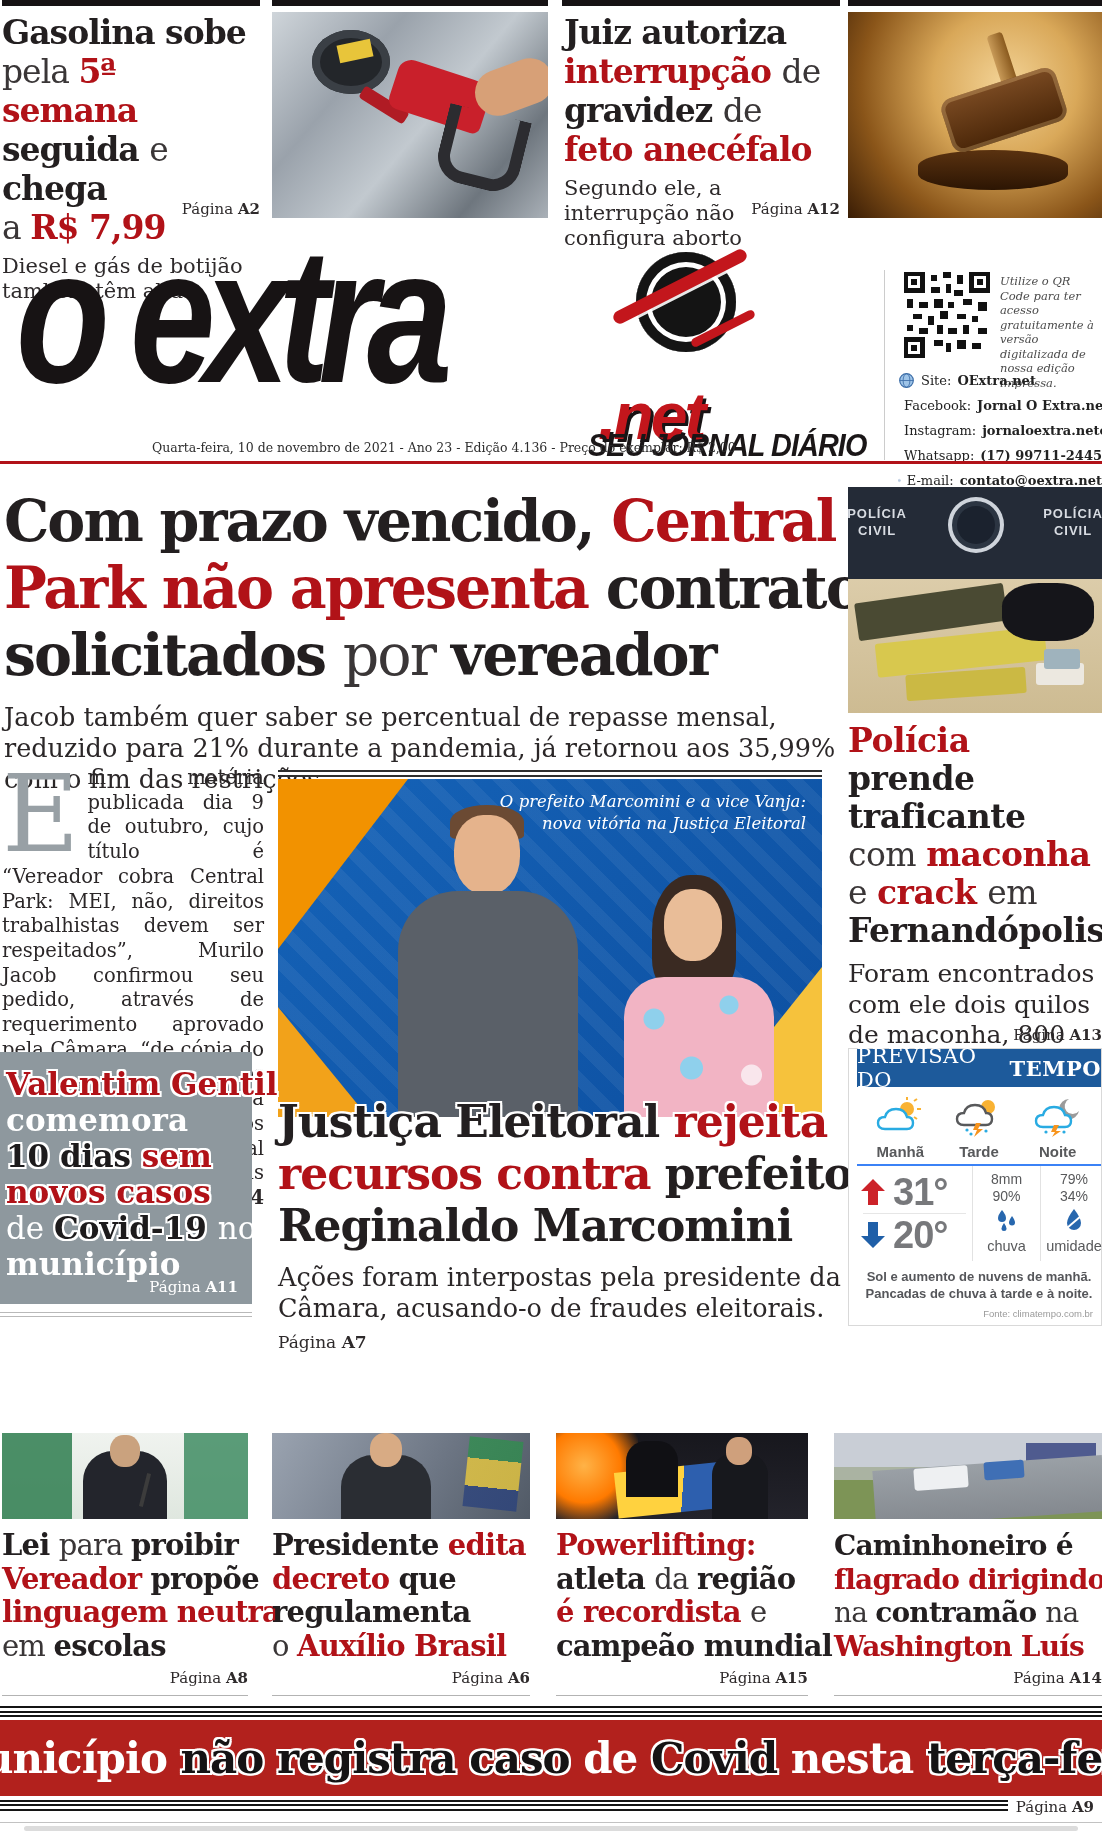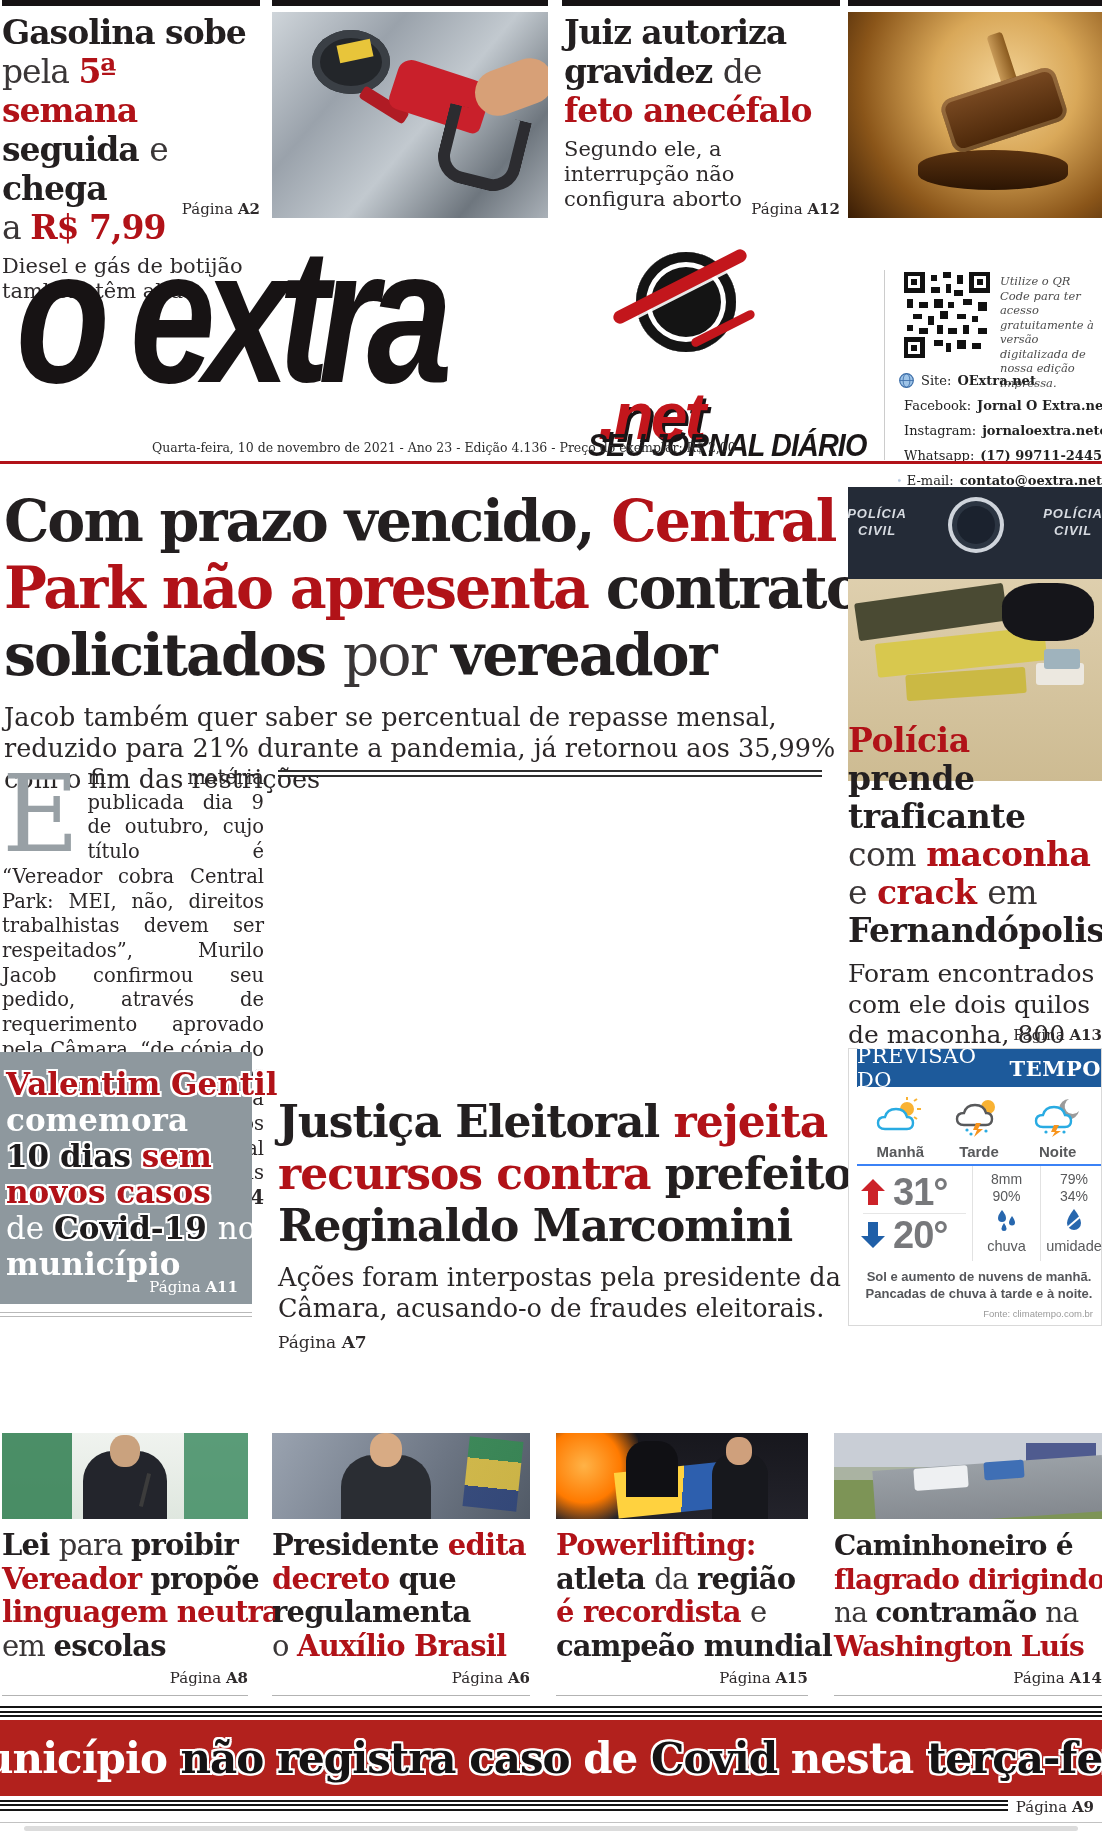--- a/index.html
+++ b/index.html
@@ -52,21 +52,21 @@
   .qr-note{position:absolute;left:104px;top:2px;width:102px;font-size:11.5px;line-height:14.5px;font-style:italic;color:#4a4a4a;}
   .contacts{position:absolute;left:2px;top:96px;width:204px;}
   .contact-row{display:flex;align-items:center;gap:6px;height:25px;font-size:13px;color:#222;white-space:nowrap;}
   .contact-val{font-weight:bold;}
   .red-rule{left:0;top:461px;width:1102px;height:3px;background:#b11218;}
 
   
   #main-headline{left:4px;top:487px;width:840px;font-size:57px;line-height:67px;letter-spacing:-2px;font-weight:bold;white-space:nowrap;}
   #main-subhead{left:4px;top:702px;width:838px;font-size:25.5px;line-height:31px;color:#2b2728;}
 
-  #police-photo{left:848px;top:487px;width:254px;height:294px;background:linear-gradient(#e6d8ba 0%,#cdbb92 100%);font-style:italic;}
+  #police-photo{left:848px;top:487px;width:254px;height:226px;background:linear-gradient(#e6d8ba 0%,#cdbb92 100%);}
   #police-photo .band{position:absolute;left:0;top:0;width:254px;height:92px;background:#242b37;overflow:hidden;}
   .pc-label{position:absolute;top:18px;width:90px;color:#d8dce2;font-family:"Liberation Sans",sans-serif;font-weight:bold;font-size:13px;line-height:17px;letter-spacing:1px;text-align:center;}
   #police-photo .badge{position:absolute;left:100px;top:10px;width:56px;height:56px;background:#1b222e;border-radius:50%;box-shadow:inset 0 0 0 4px #cfd4db,inset 0 0 0 9px #2c3542;}
   .brick{position:absolute;border-radius:3px;}
 
   #police-story{left:848px;top:722px;width:254px;height:326px;}
   .pol-headline{font-size:33px;line-height:38px;letter-spacing:-0.5px;font-weight:bold;}
   .pol-sub{margin-top:9px;font-size:25px;line-height:30.5px;color:#2b2728;}
   .pol-page{position:absolute;right:0;bottom:4px;font-size:15px;color:#2e2a2b;}
 
@@ -189,20 +189,21 @@
     <div class="label"></div>
     <div class="nozzle-spout"></div>
     <div class="nozzle"></div>
     <div class="handle"></div>
     <div class="hand"></div>
   </div>
 
   <div class="top-story" style="left:564px;width:276px;height:205px">
     <div class="ts-headline">
       <div><span class="s-b">Juiz autoriza</span></div>
+      <div><span class="s-r">interrupção </span><span class="s-l">de</span></div>
       <div><span class="s-b">gravidez </span><span class="s-l">de</span></div>
       <div><span class="s-r">feto anecéfalo</span></div>
     </div>
     <div class="ts-sub">Segundo ele, a interrupção não configura aborto</div>
     <div class="ts-page">
       <span>Página</span> <span class="pg-num">A12</span>
     </div>
   </div>
 
   <div class="photo" id="photo-gavel">
@@ -348,20 +349,36 @@
     <div class="pol-page">
       <span>Página</span> <span class="pg-num">A13</span>
     </div>
   </div>
 
   <div class="abs" id="article">
     <span class="dropcap">E</span><span>m matéria publicada dia 9 de outubro, cujo título é “Vereador cobra Central Park: MEI, não, direitos trabalhistas devem ser respeitados”, Murilo Jacob confirmou seu pedido, através de requerimento aprovado pela Câmara, “de cópia do inteiro teor de todos os contratos de trabalho da empresa Central Serviços Ltda – EPP (a Central Park), com seus funcionários”. </span><span>Páginas</span> <b>A4</b><span> e </span><b>A5</b>
   </div>
 
   <div class="abs dbl-rule"></div>
+  <div class="photo abs" id="photo-main">
+    <div class="stripes"></div>
+    <div class="tri-tl"></div>
+    <div class="tri-bl"></div>
+    <div class="tri-br"></div>
+    <div class="man-hair"></div>
+    <div class="man-head"></div>
+    <div class="man-body"></div>
+    <div class="woman-hair"></div>
+    <div class="woman-head"></div>
+    <div class="woman-body"></div>
+    <div class="photo-caption">
+      <div>O prefeito Marcomini e a vice Vanja:</div>
+      <div>nova vitória na Justiça Eleitoral</div>
+    </div>
+  </div>
 
   <div class="abs" id="election-headline">
     <div><span class="s-b">Justiça Eleitoral </span><span class="s-r">rejeita</span></div>
     <div><span class="s-r">recursos contra </span><span class="s-b">prefeito</span></div>
     <div><span class="s-b">Reginaldo Marcomini</span></div>
   </div>
   <div class="abs" id="election-sub">
     <span>Ações foram interpostas pela presidente da Câmara, acusando-o de fraudes eleitorais.</span>
     <span class="inline-page"><span>Página</span> <span class="pg-num">A7</span></span>
   </div>

